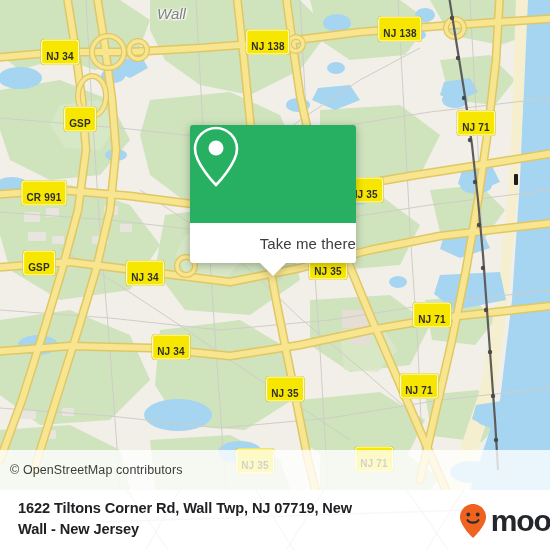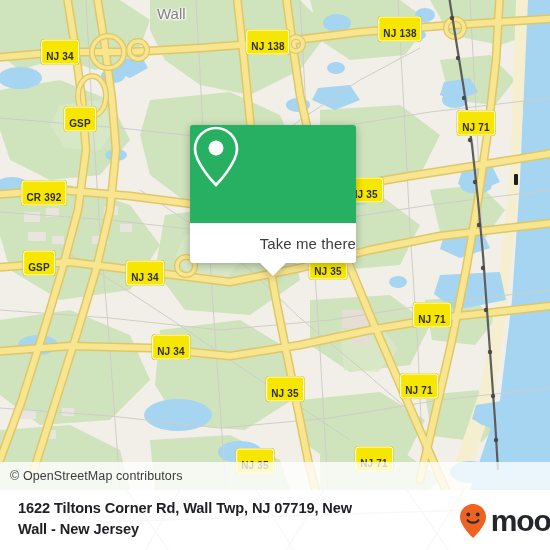--- a/index.html
+++ b/index.html
@@ -65,21 +65,21 @@
     position:absolute;left:50%;bottom:-13px;
     margin-left:-13px;
     width:0;height:0;
     border-left:13px solid transparent;
     border-right:13px solid transparent;
     border-top:13px solid #ffffff;
   }
 
   
   #attrib{
-    position:absolute;left:0;bottom:0;width:550px;height:28px;
+    position:absolute;left:0;bottom:0;width:550px;height:40px;
     background:rgba(255,255,255,.78);
     display:flex;align-items:center;
   }
   #attrib span{
     font-size:12.5px;color:#3b3b3b;padding-left:10px;letter-spacing:.1px;
   }
 
   
   #footer{
     position:absolute;left:0;top:490px;width:550px;height:60px;
@@ -271,29 +271,29 @@
             <circle cx="490" cy="352" r="2.2"></circle>
             <circle cx="493" cy="396" r="2.2"></circle>
             <circle cx="496" cy="440" r="2.2"></circle>
           </g>
           <rect x="514" y="174" width="4" height="11" rx="1" fill="#1c1c1c"></rect>
         </g>
 
       </g>
     </svg>
 
-    <div class="place-label" style="left:157px;top:5px;">Wall</div>
+    <div class="place-label" style="left:157px;top:5px;font-style:italic;">Wall</div>
 
     <div id="shield-layer">
         <div class="shield" style="left: 60px; top: 52px;">NJ 34</div>
         <div class="shield" style="left: 268px; top: 42px;">NJ 138</div>
         <div class="shield" style="left: 400px; top: 29px;">NJ 138</div>
         <div class="shield" style="left: 80px; top: 119px;">GSP</div>
         <div class="shield" style="left: 476px; top: 123px;">NJ 71</div>
-        <div class="shield" style="left: 44px; top: 193px;">CR 392</div>
+        <div class="shield" style="left: 44px; top: 193px;">CR 991</div>
         <div class="shield" style="left: 364px; top: 190px;">NJ 35</div>
         <div class="shield" style="left: 39px; top: 263px;">GSP</div>
         <div class="shield" style="left: 145px; top: 273px;">NJ 34</div>
         <div class="shield" style="left: 328px; top: 267px;">NJ 35</div>
         <div class="shield" style="left: 432px; top: 315px;">NJ 71</div>
         <div class="shield" style="left: 171px; top: 347px;">NJ 34</div>
         <div class="shield" style="left: 285px; top: 389px;">NJ 35</div>
         <div class="shield" style="left: 419px; top: 386px;">NJ 71</div>
         <div class="shield" style="left: 255px; top: 461px;">NJ 35</div>
         <div class="shield" style="left: 374px; top: 459px;">NJ 71</div>

